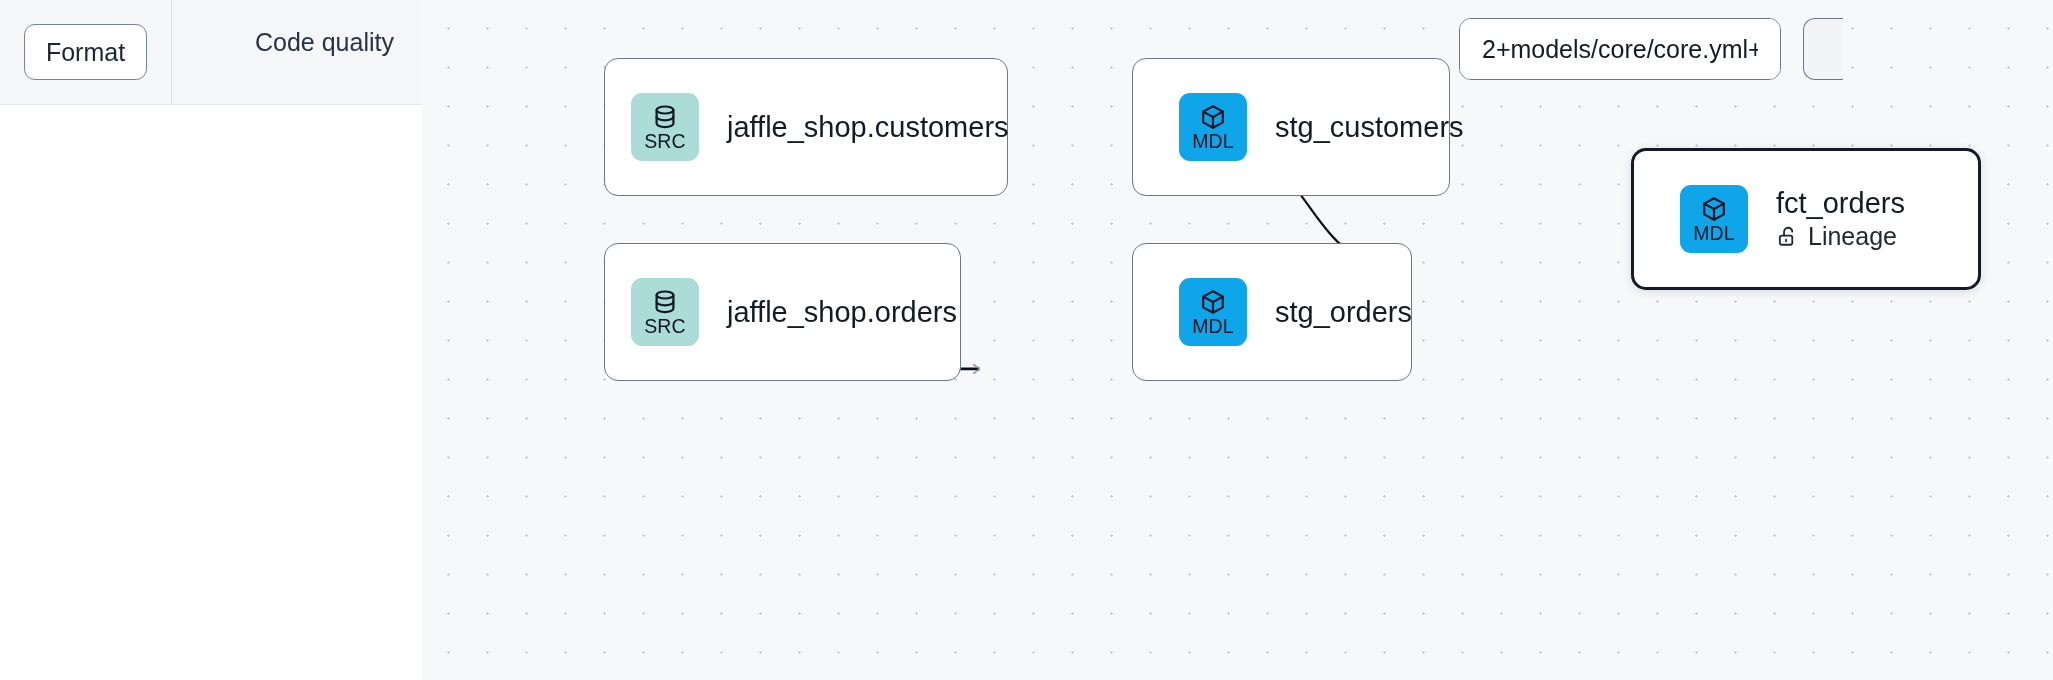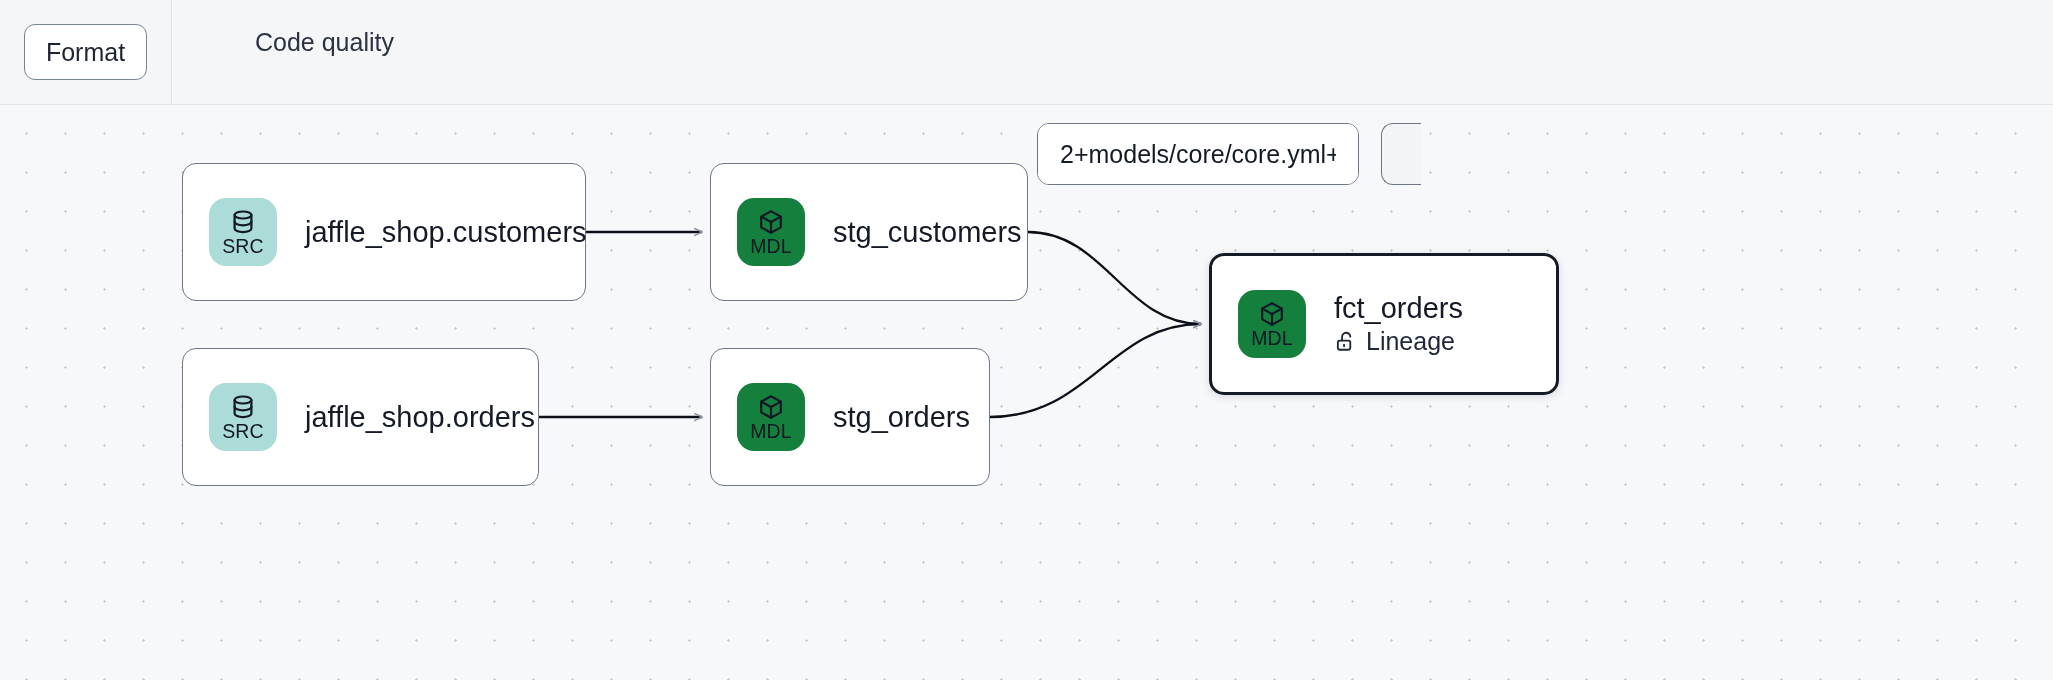--- a/index.html
+++ b/index.html
@@ -11,21 +11,20 @@
     overflow: hidden;
     background: #ffffff;
     font-family: "Liberation Sans", sans-serif;
   }
 
   #app {
     position: relative;
     width: 2053px;
     height: 680px;
     display: flex;
-    flex-direction: column;
   }
 
   
   .topbar {
     position: relative;
     height: 105px;
     flex: 0 0 105px;
     background: #f5f6f8;
     display: flex;
     align-items: stretch;
@@ -125,29 +124,29 @@
   .node.selected {
     border: 3px solid #141a26;
     box-shadow: 0 2px 10px rgba(16,22,36,0.13);
     border-radius: 15px;
   }
 
   .badge {
     flex: 0 0 auto;
     width: 68px;
     height: 68px;
-    border-radius: 17px;
+    border-radius: 11px;
     display: flex;
     flex-direction: column;
     align-items: center;
     justify-content: center;
     gap: 1px;
   }
   .badge.src { background: #abdcd8; }
-  .badge.mdl { background: #15803d; }
+  .badge.mdl { background: #0ea5e9; margin-left: 20px; }
 
   .badge svg { display: block; }
 
   .badge-text {
     font-size: 19.5px;
     line-height: 1;
     color: #121826;
     font-family: "Liberation Sans", sans-serif;
     letter-spacing: 0.1px;
   }

